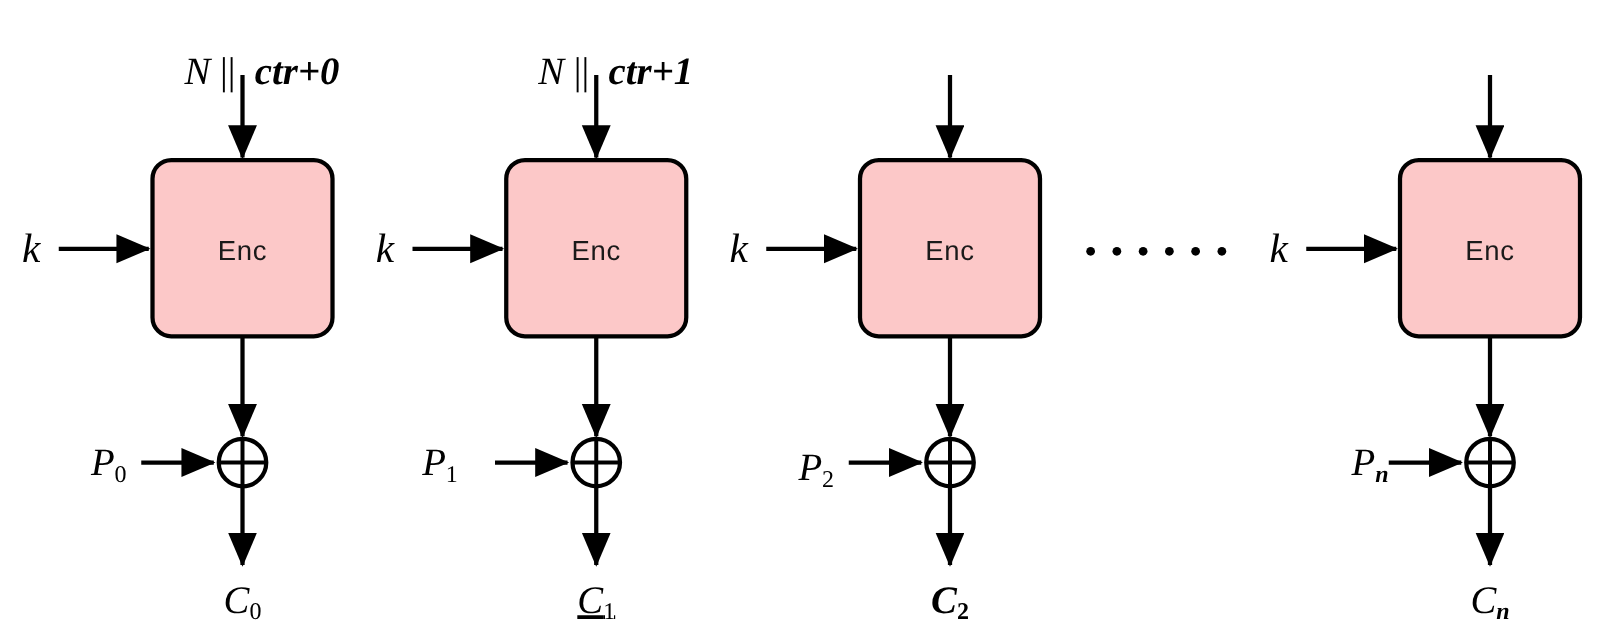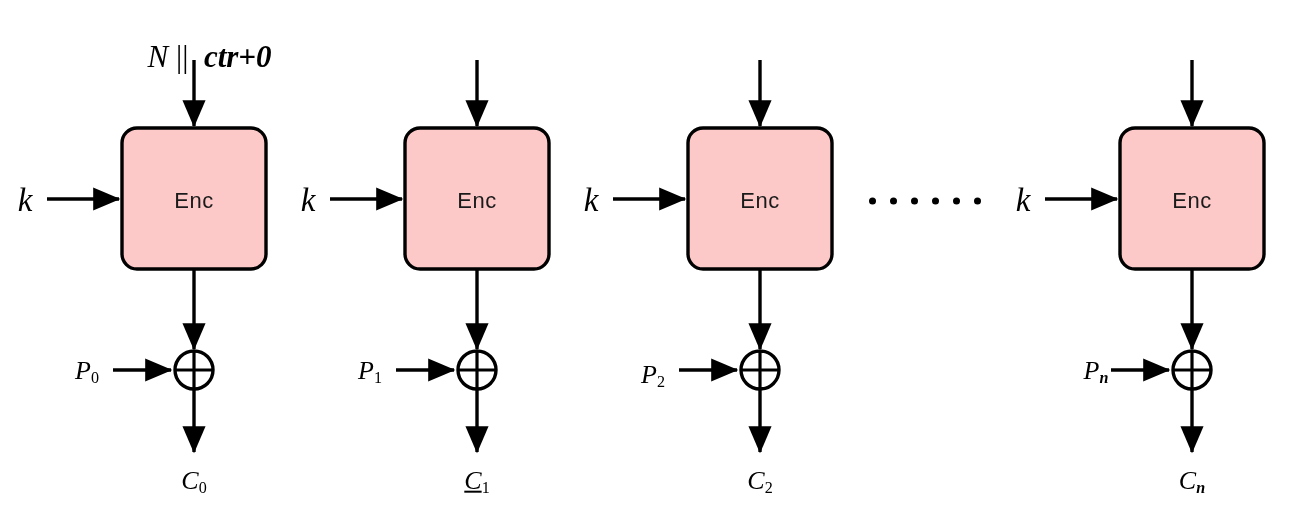--- a/index.html
+++ b/index.html
@@ -27,21 +27,21 @@
   .lbl-top .bi{font-family:"Liberation Serif",serif;font-style:italic;font-weight:bold;}
   .lbl-top .op{font-family:"Liberation Serif",serif;font-style:normal;}
 
   .lbl-k{
     font-size:33px;
     font-family:"Liberation Serif",serif;
     font-style:italic;
     transform:translate(-50%,-50%);
   }
   .lbl-p, .lbl-c{
-    font-size:26px;
+    font-size:31px;
     font-family:"Liberation Serif",serif;
     font-style:italic;
     transform:translate(-50%,-50%);
   }
   .lbl-p sub, .lbl-c sub{
     font-size:0.62em;
     vertical-align:-0.28em;
     font-style:normal;
     font-family:"Liberation Serif",serif;
   }
@@ -136,28 +136,31 @@
   </div>
 
   <div class="lbl lbl-top" style="left:194px;top:10px;">
     <span class="it">N</span><span class="op">&nbsp;</span><span class="op">||</span><span class="op">&nbsp; </span><span class="bi">ctr</span><span class="bi">+</span><span class="bi">0</span>
   </div>
   <div class="lbl lbl-k" style="left:25px;top:200px;">k</div>
   <div class="enc-lbl" style="left:194px;top:201px;">Enc</div>
   <div class="lbl lbl-p" style="left:87px;top:372px;"><span>P</span><sub>0</sub></div>
   <div class="lbl lbl-c" style="left:194px;top:482px;"><span>C</span><sub>0</sub></div>
 
+  <div class="lbl lbl-top" style="left:477px;top:10px;">
+    <span class="it">N</span><span class="op">&nbsp;</span><span class="op">||</span><span class="op">&nbsp; </span><span class="bi">ctr</span><span class="bi">+</span><span class="bi">1</span>
+  </div>
   <div class="lbl lbl-k" style="left:308px;top:200px;">k</div>
   <div class="enc-lbl" style="left:477px;top:201px;">Enc</div>
-  <div class="lbl lbl-p" style="left:370px;top:372px;"><span>P</span><sub>1</sub></div>
+  <div class="lbl lbl-p" style="left:352px;top:372px;"><span>P</span><sub>1</sub></div>
   <div class="lbl lbl-c" style="left:477px;top:482px;text-decoration:underline;"><span>C</span><sub>1</sub></div>
 
   <div class="lbl lbl-k" style="left:591px;top:200px;">k</div>
   <div class="enc-lbl" style="left:760px;top:201px;">Enc</div>
   <div class="lbl lbl-p" style="left:653px;top:376px;"><span>P</span><sub>2</sub></div>
-  <div class="lbl lbl-c" style="left:760px;top:482px;"><span>C</span><sub>2</sub></div>
+  <div class="lbl lbl-c" style="left:760px;top:482px;font-weight:bold;"><span>C</span><sub>2</sub></div>
 
   <div class="lbl lbl-k" style="left:1023px;top:200px;">k</div>
   <div class="enc-lbl" style="left:1192px;top:201px;">Enc</div>
   <div class="lbl lbl-p" style="left:1096px;top:372px;"><span>P</span><sub class="bi">n</sub></div>
   <div class="lbl lbl-c" style="left:1192px;top:482px;"><span>C</span><sub class="bi">n</sub></div>
 
 </div>
 
 </body></html>

